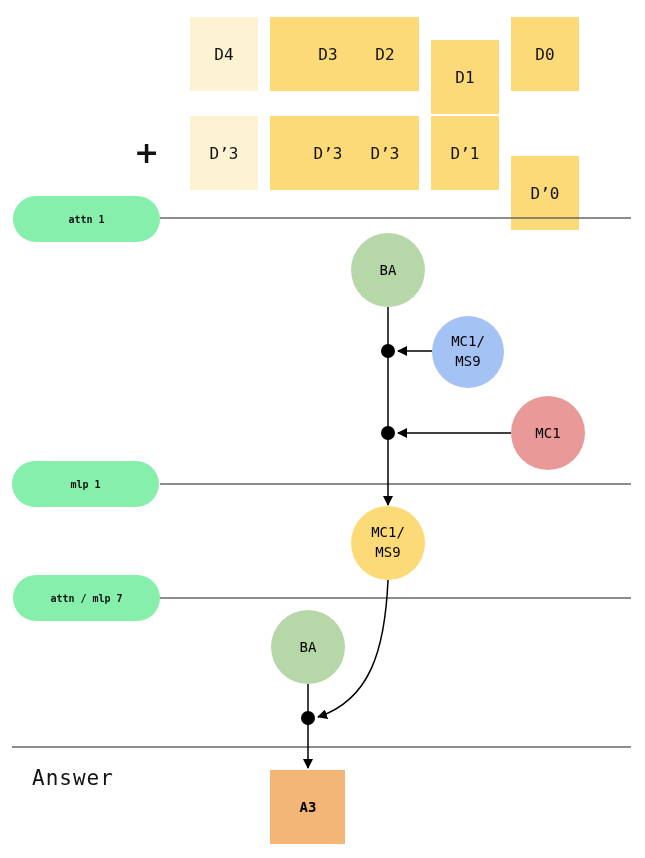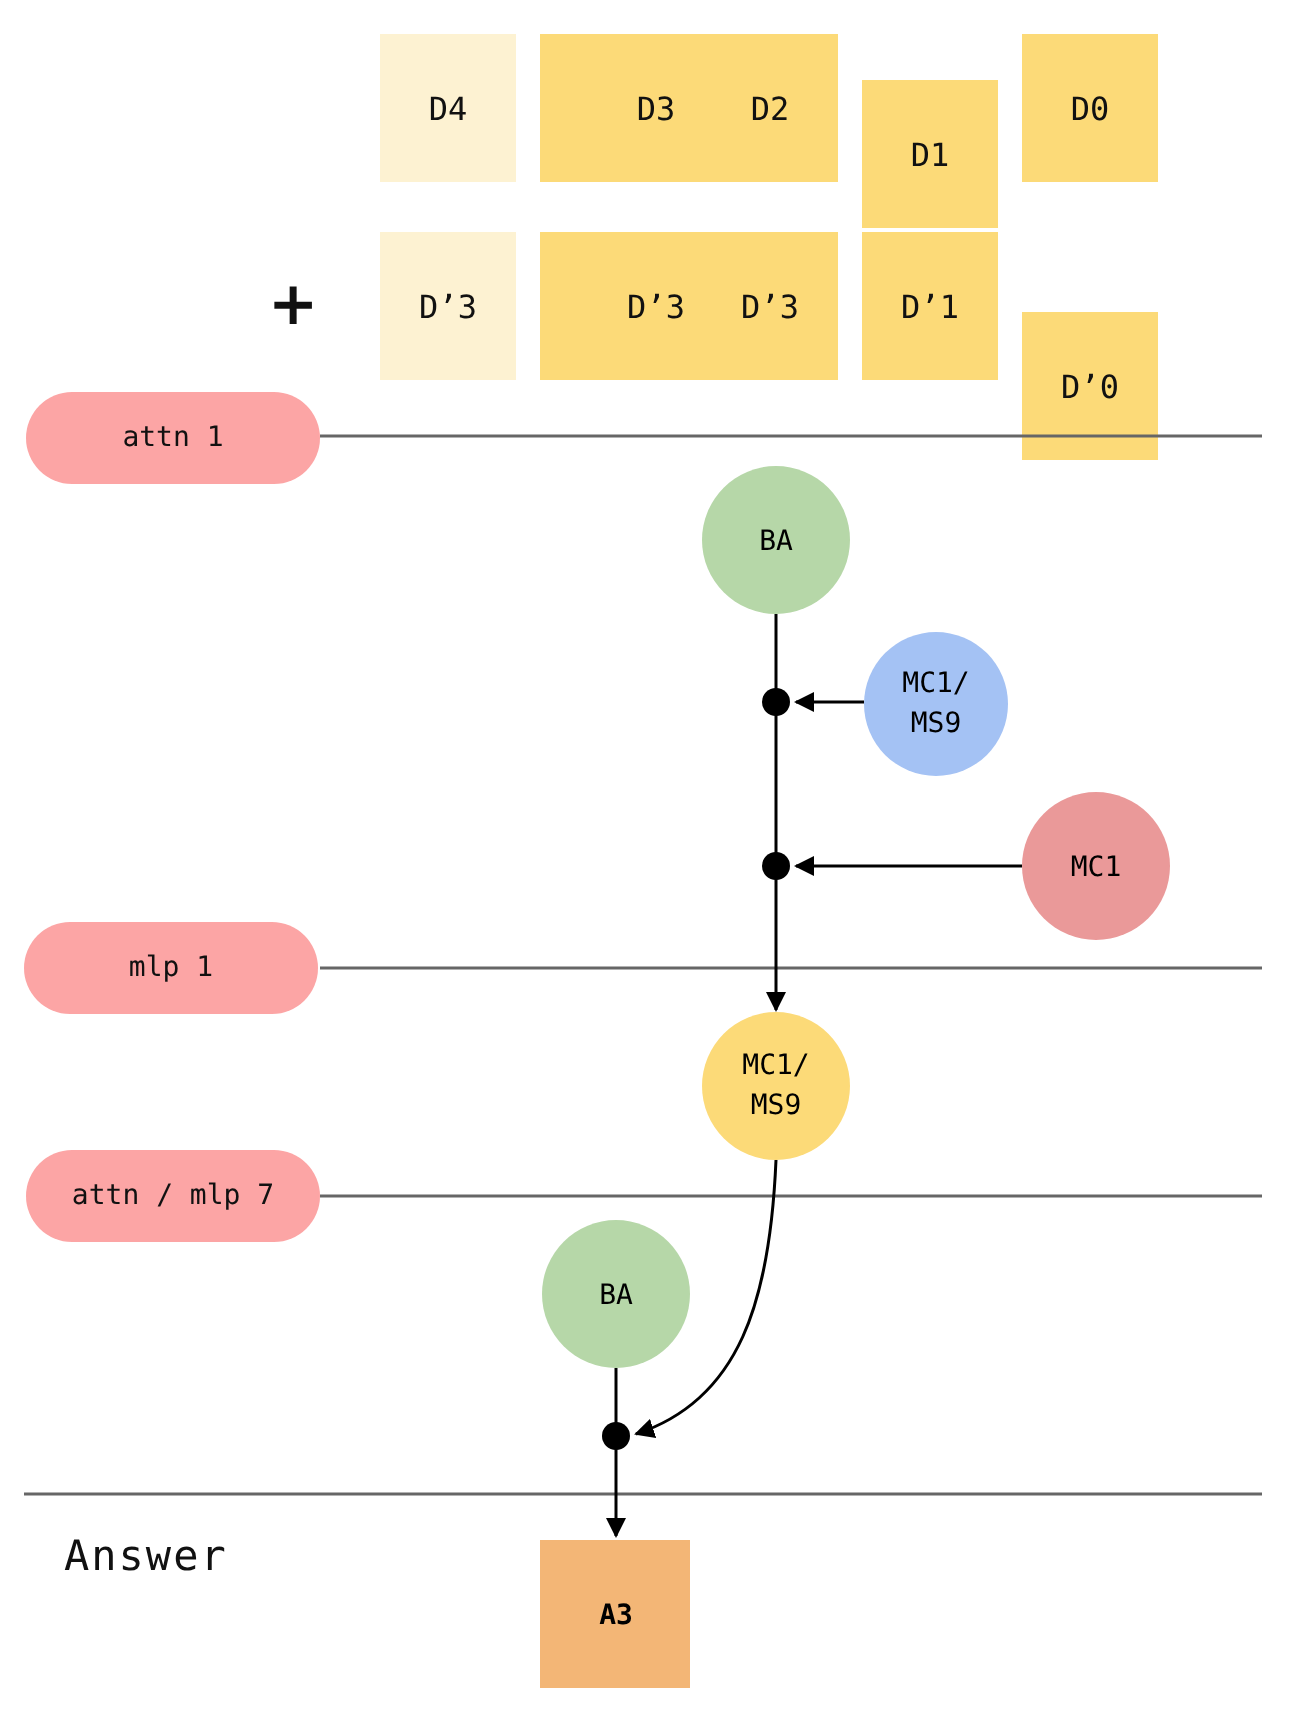--- a/index.html
+++ b/index.html
@@ -2,21 +2,21 @@
 <html><head>
 <meta charset="utf-8">
 <style>
   html, body { margin: 0; padding: 0; background: #ffffff; }
   body { width: 645px; height: 858px; position: relative; overflow: hidden; font-family: "DejaVu Sans Mono", "Liberation Mono", monospace; color: #111; }
   .tok { position: absolute; width: 68px; height: 74px; display: flex; align-items: center; justify-content: center; font-size: 16px; }
   .tok.light { background: #fdf2d2; }
   .tok.mid { background: #fcda78; }
   .tok.bold { font-weight: normal; padding-left: 24px; }
   .plus { position: absolute; left: 134px; top: 138px; font-size: 30px; font-weight: bold; font-family: "DejaVu Sans", sans-serif; line-height: 30px; }
-  .pill { position: absolute; background: #fca5a5; border-radius: 24px; display: flex; align-items: center; justify-content: center; font-size: 14px; }
+  .pill { position: absolute; background: #86efac; border-radius: 24px; display: flex; align-items: center; justify-content: center; font-size: 10px; font-weight: bold; }
   .answer { position: absolute; left: 32px; top: 766px; font-size: 21px; letter-spacing: 1px; }
   svg { position: absolute; left: 0; top: 0; }
   .node-label { font-family: "DejaVu Sans Mono", "Liberation Mono", monospace; font-size: 14px; }
 </style>
 </head>
 <body>
 
 <div class="tok light" style="left:190px;top:17px;">D4</div>
 <div class="tok mid bold" style="left:270px;top:17px;">D3</div>
 <div class="tok mid" style="left:351px;top:17px;">D2</div>

